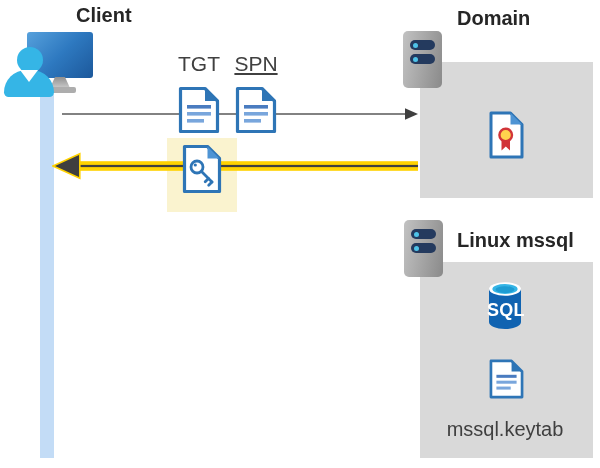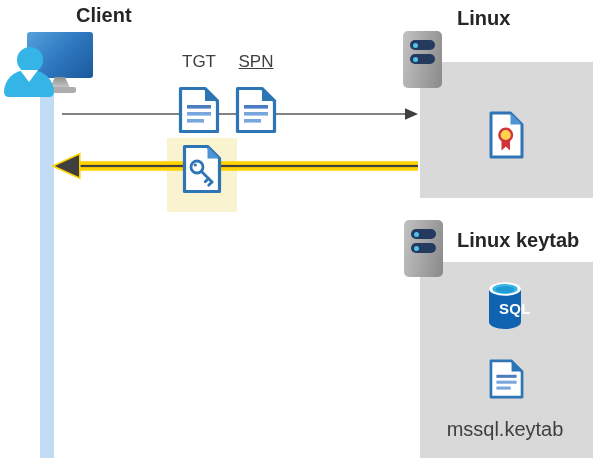--- a/index.html
+++ b/index.html
@@ -2,21 +2,21 @@
 <html><head>
 <meta charset="utf-8">
 <style>
   html,body{margin:0;padding:0;background:#fff;}
   #canvas{
     position:relative;width:600px;height:468px;background:#ffffff;overflow:hidden;
     font-family:"Liberation Sans","DejaVu Sans",sans-serif;
   }
   .abs{position:absolute;}
   .heading{font-size:20px;font-weight:bold;color:#262626;line-height:26px;white-space:nowrap;}
-  .small-label{font-size:17px;color:#404040;text-align:center;white-space:nowrap;}
+  .small-label{font-size:21px;color:#404040;text-align:center;white-space:nowrap;}
 
   
   #client-label{left:32px;top:2px;margin-left:44px;}
   #monitor{left:27px;top:32px;width:66px;height:46px;border-radius:3px;
     background:linear-gradient(135deg,#57A1DC 0%,#2E79C0 50%,#1C589B 100%);}
   #stand-neck{left:50px;top:77px;width:20px;height:11px;
     background:linear-gradient(180deg,#8F8F8F,#C9C9C9);
     clip-path:polygon(25% 0,75% 0,100% 100%,0 100%);}
   #stand-base{left:44px;top:87px;width:32px;height:6px;background:#ADADAD;border-radius:2px;}
   #person-head{left:17px;top:47px;width:26px;height:26px;border-radius:50%;background:#35B5E6;}
@@ -49,22 +49,22 @@
   #dc-server{left:403px;top:31px;}
   #ls-server{left:404px;top:220px;}
   .server-slot{position:absolute;left:7px;width:25px;height:10px;background:#243A5E;border-radius:5px;}
   .server-slot.slot1{top:9px;}
   .server-slot.slot2{top:23px;}
   .server-slot::before{content:'';position:absolute;left:3px;top:2.5px;width:5px;height:5px;
     border-radius:50%;background:#4FC3E8;}
 
   
   #sql-icon{left:487px;top:281px;width:36px;height:50px;}
-  #sql-text{position:absolute;left:12px;top:19px;width:100%;text-align:left;
-    color:#fff;font-weight:bold;font-size:15px;letter-spacing:0.3px;}
+  #sql-text{position:absolute;left:0;top:19px;width:100%;text-align:left;
+    color:#fff;font-weight:bold;font-size:18px;letter-spacing:0.3px;}
   #cert-icon{left:488px;top:110px;}
   #doc-keytab{left:488px;top:355px;}
 </style>
 </head>
 <body>
 
 <div id="canvas">
 
   <div class="abs heading" id="client-label">Client</div>
 
@@ -119,35 +119,35 @@
     <line x1="20.5" y1="28.5" x2="31" y2="39" stroke="#2E75B6" stroke-width="2.8" stroke-linecap="round"></line>
     <line x1="27.5" y1="35.5" x2="24.2" y2="38.8" stroke="#2E75B6" stroke-width="2.8" stroke-linecap="round"></line>
     <line x1="31" y1="39" x2="27.7" y2="42.3" stroke="#2E75B6" stroke-width="2.8" stroke-linecap="round"></line>
   </svg>
 
   <div class="abs server-icon" id="dc-server">
     <div class="server-slot slot1"></div>
     <div class="server-slot slot2"></div>
   </div>
   <div class="abs heading" id="dc-label">
-    <div>Linux</div>
+    <div>Domain</div>
   </div>
 
   <svg class="abs" id="cert-icon" width="37" height="50" viewBox="0 0 37 50">
     <path d="M3 3 H22.5 L34 14.5 V47 H3 Z" fill="#ffffff" stroke="#2E75B6" stroke-width="3" stroke-linejoin="round"></path>
     <path d="M22.5 3 V14.5 H34 Z" fill="#4E94D4"></path>
     <path d="M13.5 29 L13.5 40.5 L17.8 36.4 L22 40.5 L22 29 Z" fill="#D13438"></path>
     <circle cx="17.7" cy="25" r="6.3" fill="#FFD34D" stroke="#D13438" stroke-width="2.4"></circle>
   </svg>
 
   <div class="abs server-icon" id="ls-server">
     <div class="server-slot slot1"></div>
     <div class="server-slot slot2"></div>
   </div>
-  <div class="abs heading" id="ls-label">Linux keytab</div>
+  <div class="abs heading" id="ls-label">Linux mssql</div>
 
   <div class="abs" id="sql-icon">
     <svg width="36" height="50" viewBox="0 0 36 50">
       <path d="M2 8 V41 C2 44.9 9.2 48 18 48 C26.8 48 34 44.9 34 41 V8 Z" fill="#1063B1"></path>
       <ellipse cx="18" cy="8" rx="16" ry="6.8" fill="#ffffff"></ellipse>
       <ellipse cx="18" cy="8" rx="12.6" ry="4.9" fill="#35B5E6"></ellipse>
       <ellipse cx="18" cy="8.6" rx="9.5" ry="3.4" fill="#1D9CD3"></ellipse>
     </svg>
     <span id="sql-text">SQL</span>
   </div>

